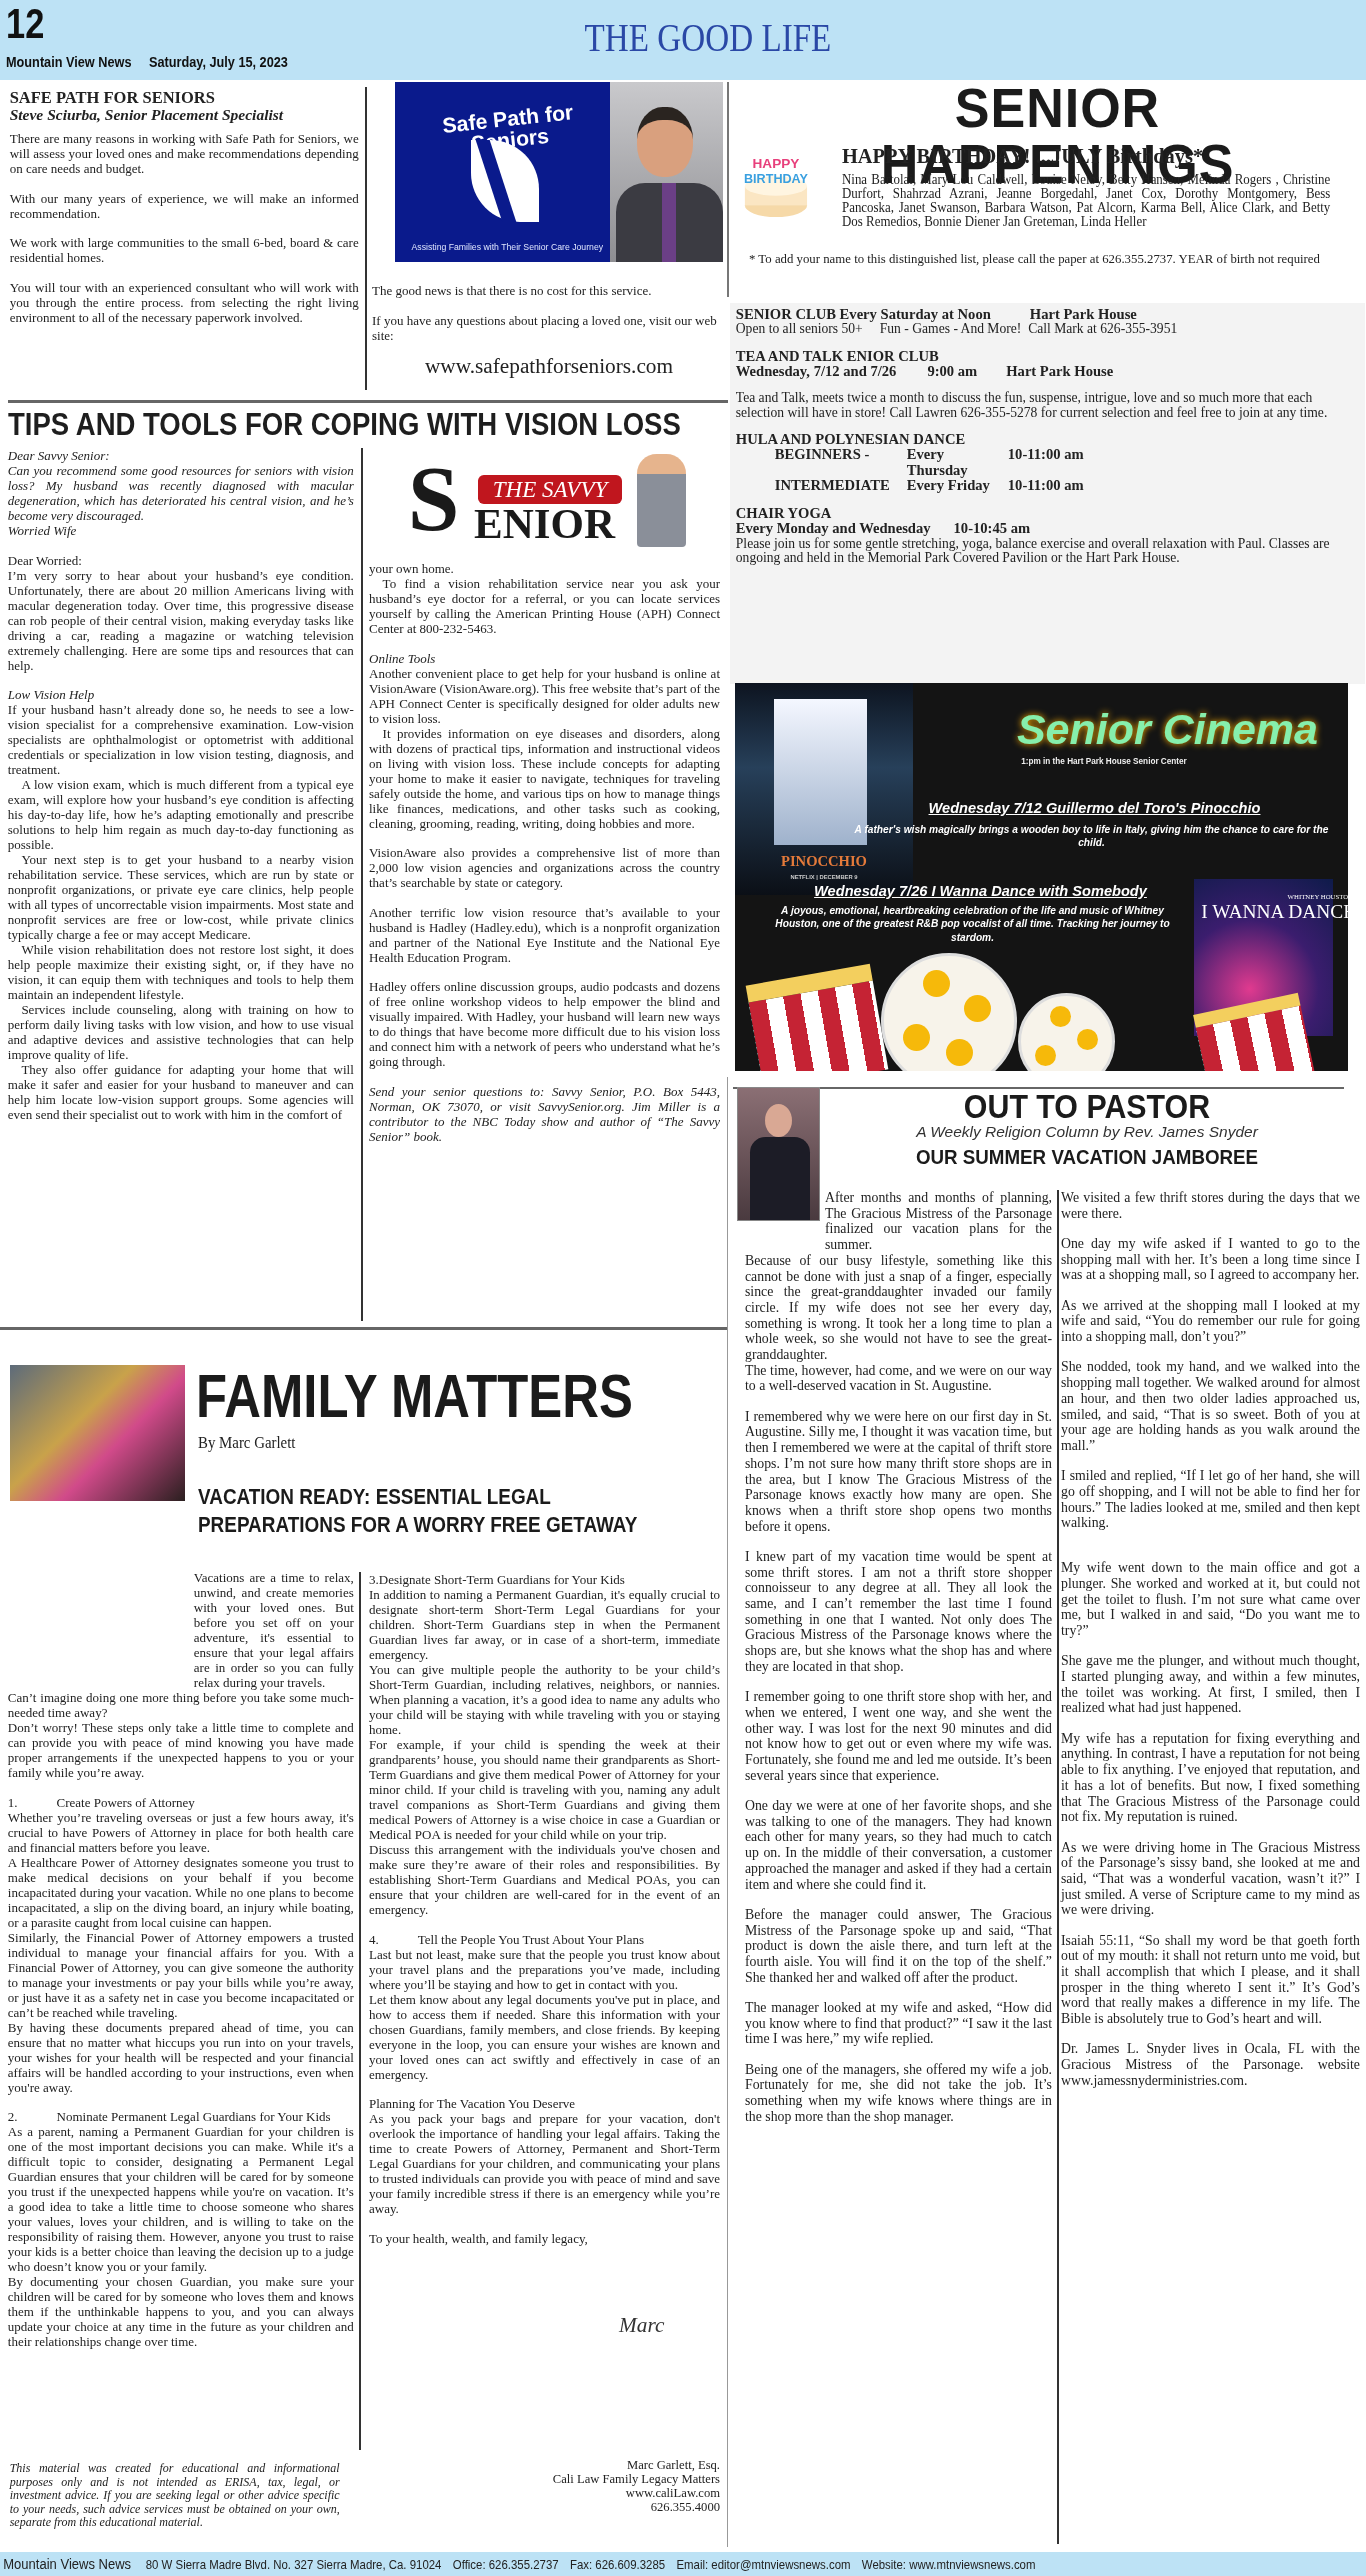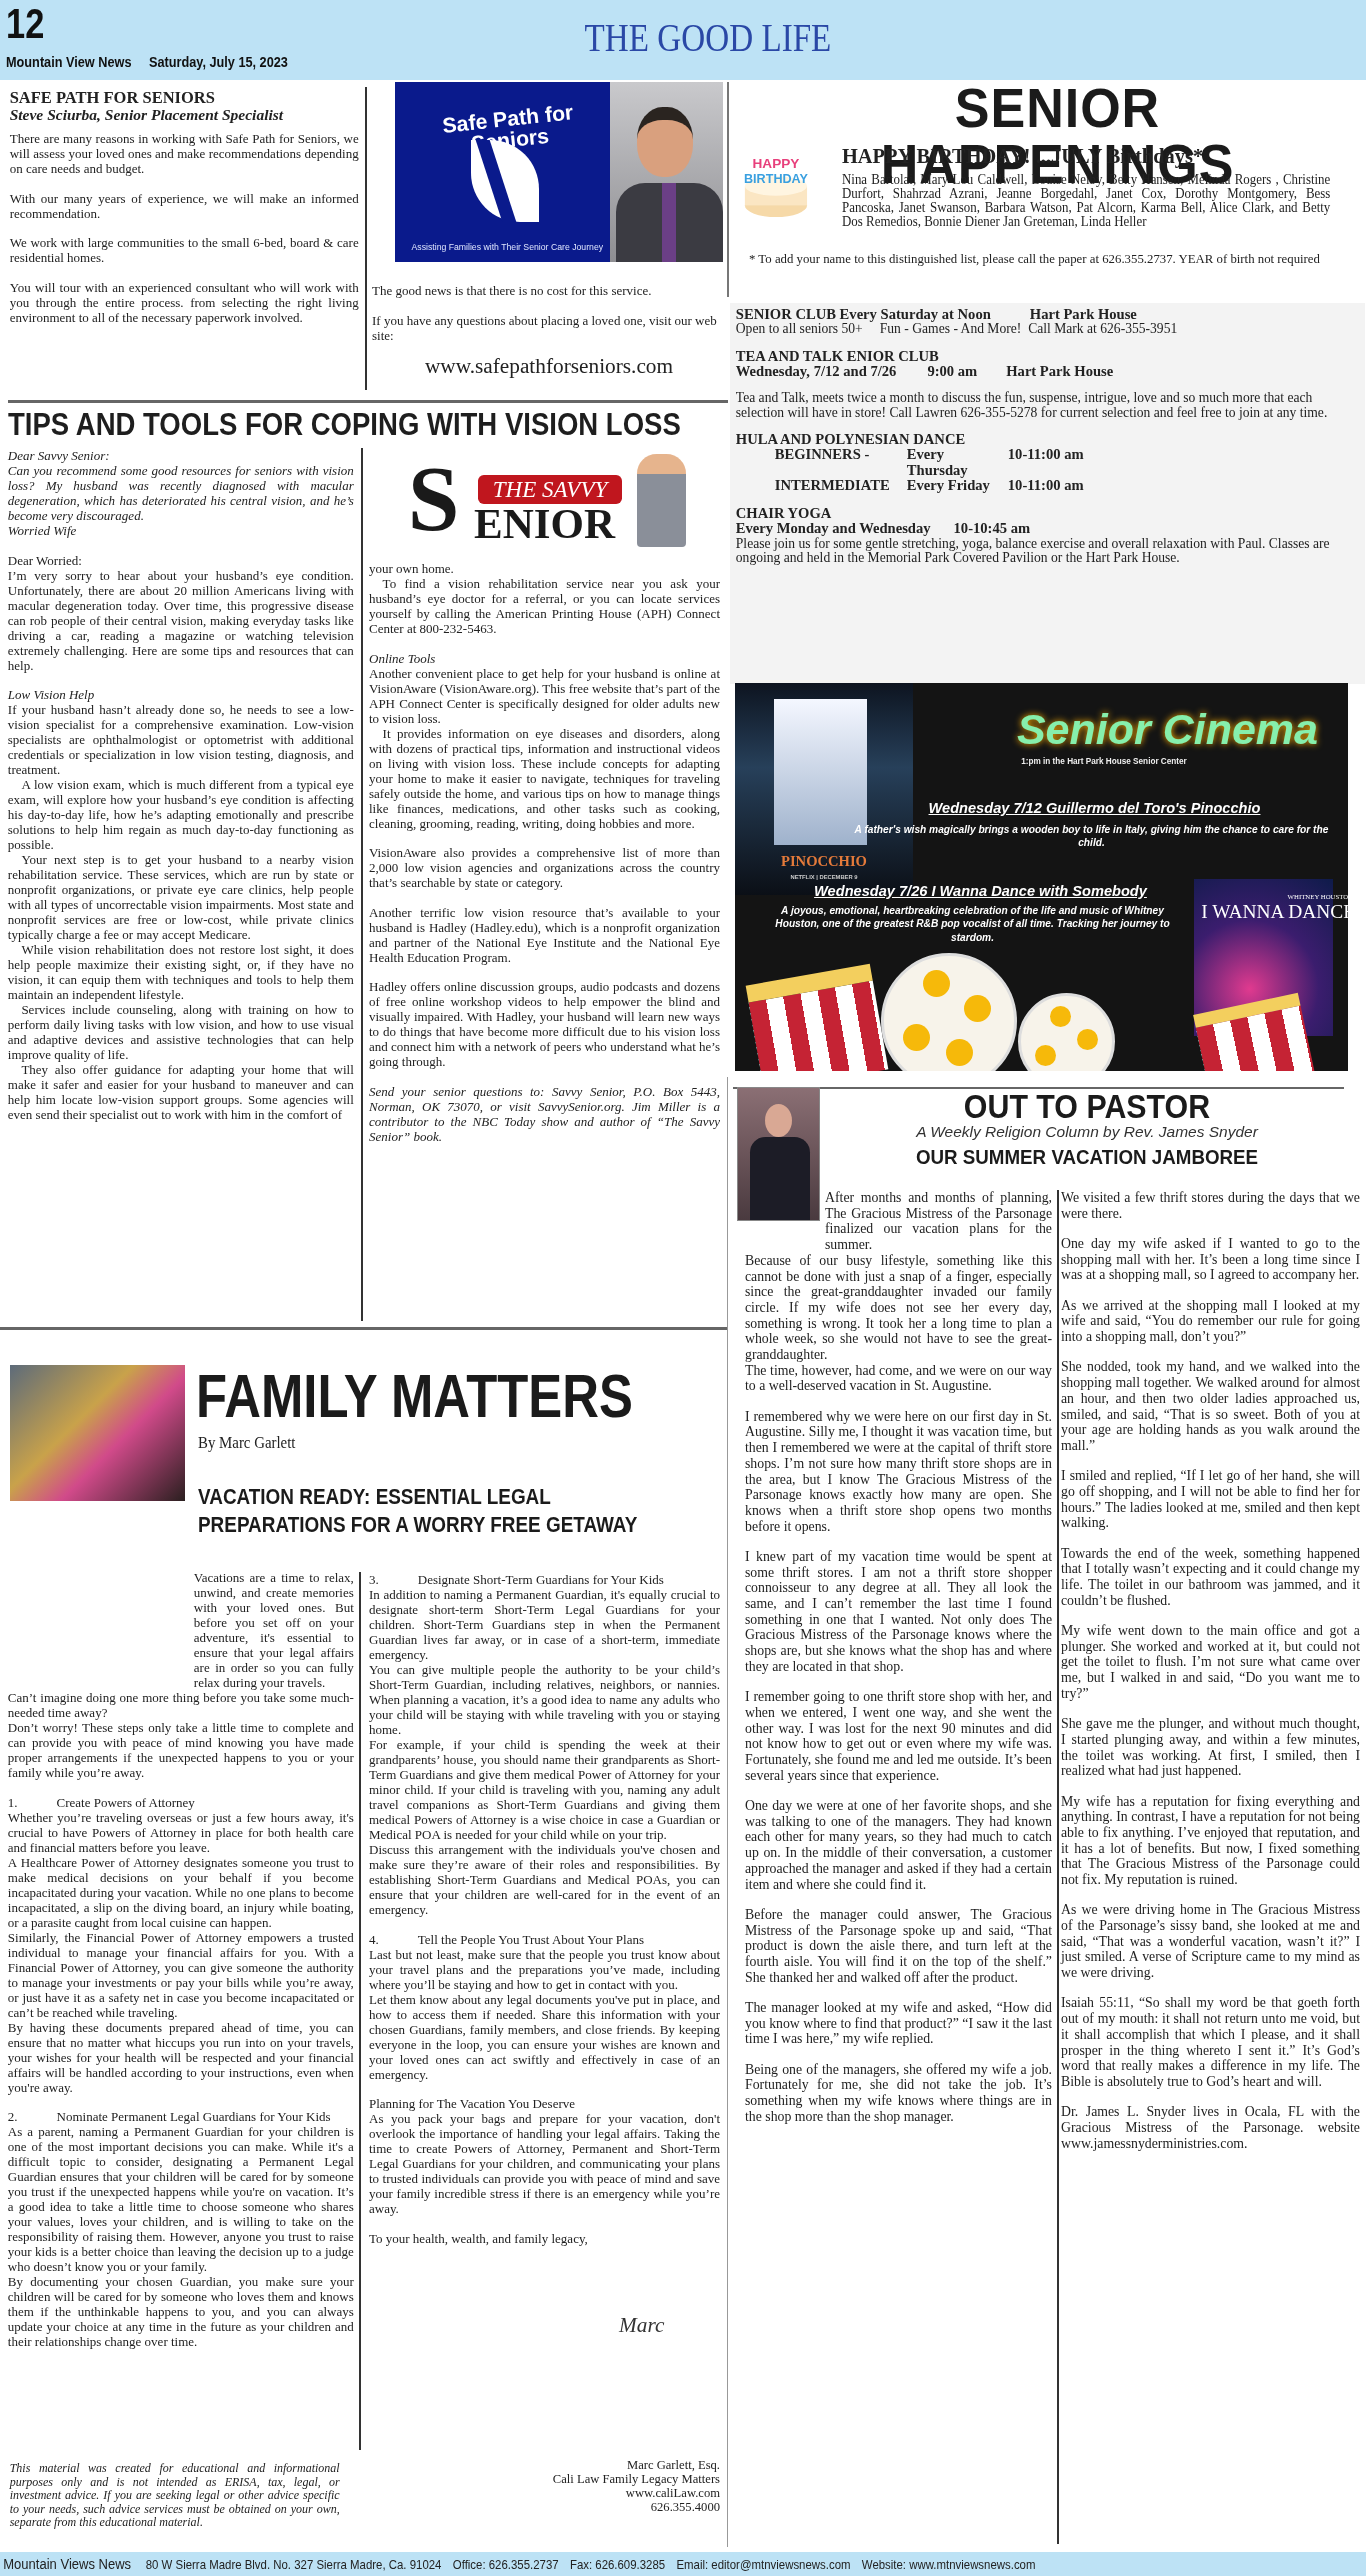--- a/index.html
+++ b/index.html
@@ -253,21 +253,21 @@
   <p>A Healthcare Power of Attorney designates someone you trust to make medical decisions on your behalf if you become incapacitated during your vacation. While no one plans to become incapacitated, a slip on the diving board, an injury while boating, or a parasite caught from local cuisine can happen.</p>
   <p>Similarly, the Financial Power of Attorney empowers a trusted individual to manage your financial affairs for you. With a Financial Power of Attorney, you can give someone the authority to manage your investments or pay your bills while you’re away, or just have it as a safety net in case you become incapacitated or can’t be reached while traveling.</p>
   <p>By having these documents prepared ahead of time, you can ensure that no matter what hiccups you run into on your travels, your wishes for your health will be respected and your financial affairs will be handled according to your instructions, even when you're away.</p>
   <div class="gap"></div>
   <p><span>2.</span><span style="margin-left:39px">Nominate Permanent Legal Guardians for Your Kids</span></p>
   <p>As a parent, naming a Permanent Guardian for your children is one of the most important decisions you can make. While it's a difficult topic to consider, designating a Permanent Legal Guardian ensures that your children will be cared for by someone you trust if the unexpected happens while you're on vacation. It’s a good idea to take a little time to choose someone who shares your values, loves your children, and is willing to take on the responsibility of raising them. However, anyone you trust to raise your kids is a better choice than leaving the decision up to a judge who doesn’t know you or your family.</p>
   <p>By documenting your chosen Guardian, you make sure your children will be cared for by someone who loves them and knows them if the unthinkable happens to you, and you can always update your choice at any time in the future as your children and their relationships change over time.</p>
 </div>
 <div class="vline" style="left:359px;top:1572px;height:878px"></div>
 <div class="abs" style="left:369px;top:1572px;width:351px">
-  <p><span>3.</span><span style="margin-left:39px">Designate Short-Term Guardians for Your Kids</span></p>
+  <p><span>3.</span><span style="">Designate Short-Term Guardians for Your Kids</span></p>
   <p>In addition to naming a Permanent Guardian, it's equally crucial to designate short-term Short-Term Legal Guardians for your children. Short-Term Guardians step in when the Permanent Guardian lives far away, or in case of a short-term, immediate emergency.</p>
   <p>You can give multiple people the authority to be your child’s Short-Term Guardian, including relatives, neighbors, or nannies. When planning a vacation, it’s a good idea to name any adults who your child will be staying with while traveling with you or staying home.</p>
   <p>For example, if your child is spending the week at their grandparents’ house, you should name their grandparents as Short-Term Guardians and give them medical Power of Attorney for your minor child. If your child is traveling with you, naming any adult travel companions as Short-Term Guardians and giving them medical Powers of Attorney is a wise choice in case a Guardian or Medical POA is needed for your child while on your trip.</p>
   <p>Discuss this arrangement with the individuals you've chosen and make sure they’re aware of their roles and responsibilities. By establishing Short-Term Guardians and Medical POAs, you can ensure that your children are well-cared for in the event of an emergency.</p>
   <div class="gap"></div>
   <p><span>4.</span><span style="margin-left:39px">Tell the People You Trust About Your Plans</span></p>
   <p>Last but not least, make sure that the people you trust know about your travel plans and the preparations you’ve made, including where you’ll be staying and how to get in contact with you.</p>
   <p>Let them know about any legal documents you've put in place, and how to access them if needed. Share this information with your chosen Guardians, family members, and close friends. By keeping everyone in the loop, you can ensure your wishes are known and your loved ones can act swiftly and effectively in case of an emergency.</p>
   <div class="gap"></div>
   <p>Planning for The Vacation You Deserve</p>
@@ -317,21 +317,20 @@
   <p style="font-size:13.8px;line-height:15.7px">We visited a few thrift stores during the days that we were there.</p>
   <div class="gap"></div>
   <p style="font-size:13.8px;line-height:15.7px">One day my wife asked if I wanted to go to the shopping mall with her. It’s been a long time since I was at a shopping mall, so I agreed to accompany her.</p>
   <div class="gap"></div>
   <p style="font-size:13.8px;line-height:15.7px">As we arrived at the shopping mall I looked at my wife and said, “You do remember our rule for going into a shopping mall, don’t you?”</p>
   <div class="gap"></div>
   <p style="font-size:13.8px;line-height:15.7px">She nodded, took my hand, and we walked into the shopping mall together. We walked around for almost an hour, and then two older ladies approached us, smiled, and said, “That is so sweet. Both of you at your age are holding hands as you walk around the mall.”</p>
   <div class="gap"></div>
   <p style="font-size:13.8px;line-height:15.7px">I smiled and replied, “If I let go of her hand, she will go off shopping, and I will not be able to find her for hours.”  The ladies looked at me, smiled and then kept walking.</p>
   <div class="gap"></div>
-  <p style="font-size:13.8px;line-height:15.7px">Towards the end of the week, something happened that I totally wasn’t expecting and it could change my life.  The toilet in our bathroom was jammed, and it couldn’t be flushed.</p>
   <div class="gap"></div>
   <p style="font-size:13.8px;line-height:15.7px">My wife went down to the main office and got a plunger. She worked and worked at it, but could not get the toilet to flush.  I’m not sure what came over me, but I walked in and said, “Do you want me to try?”</p>
   <div class="gap"></div>
   <p style="font-size:13.8px;line-height:15.7px">She gave me the plunger, and without much thought, I started plunging away, and within a few minutes, the toilet was working. At first, I smiled, then I realized what had just happened.</p>
   <div class="gap"></div>
   <p style="font-size:13.8px;line-height:15.7px">My wife has a reputation for fixing everything and anything. In contrast, I have a reputation for not being able to fix anything. I’ve enjoyed that reputation, and it has a lot of benefits. But now, I fixed something that The Gracious Mistress of the Parsonage could not fix. My reputation is ruined.</p>
   <div class="gap"></div>
   <p style="font-size:13.8px;line-height:15.7px">As we were driving home in The Gracious Mistress of the Parsonage’s sissy band, she looked at me and said, “That was a wonderful vacation, wasn’t it?” I just smiled.  A verse of Scripture came to my mind as we were driving.</p>
   <div class="gap"></div>
   <p style="font-size:13.8px;line-height:15.7px">Isaiah 55:11, “So shall my word be that goeth forth out of my mouth: it shall not return unto me void, but it shall accomplish that which I please, and it shall prosper in the thing whereto I sent it.” It’s God’s word that really makes a difference in my life. The Bible is absolutely true to God’s heart and will.</p>

